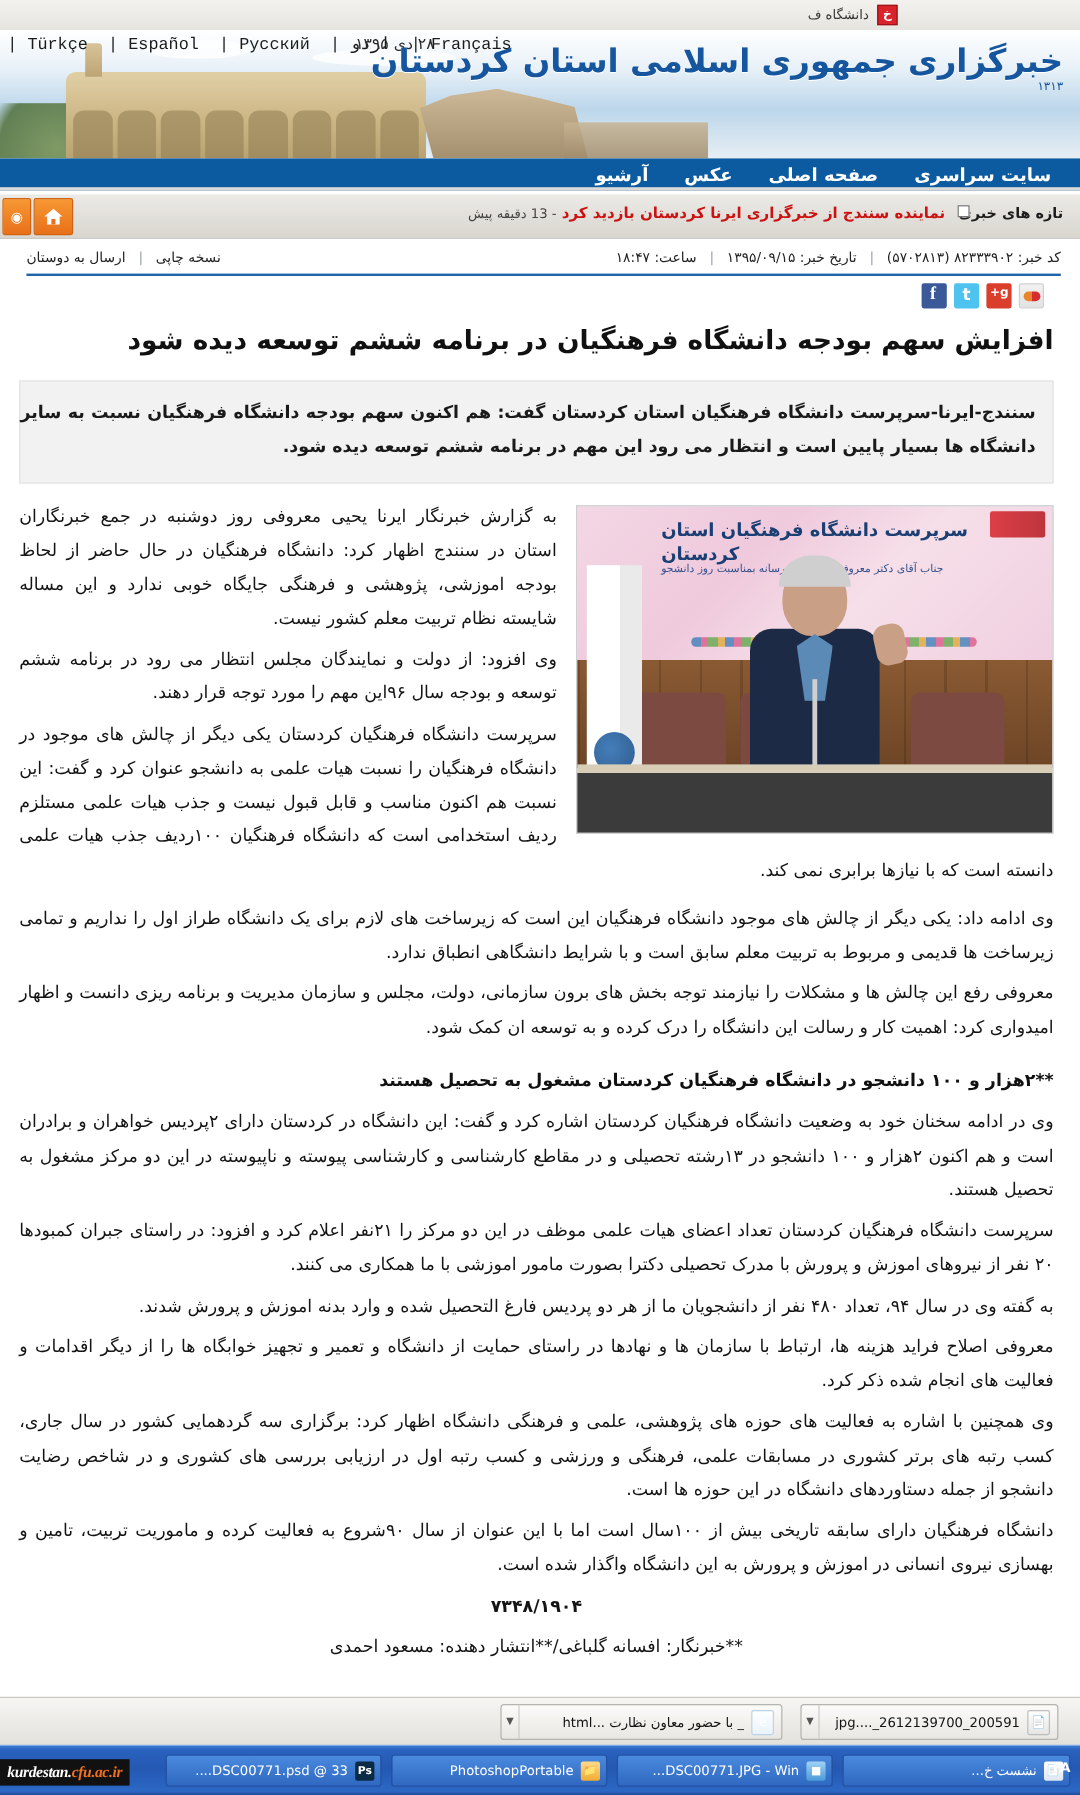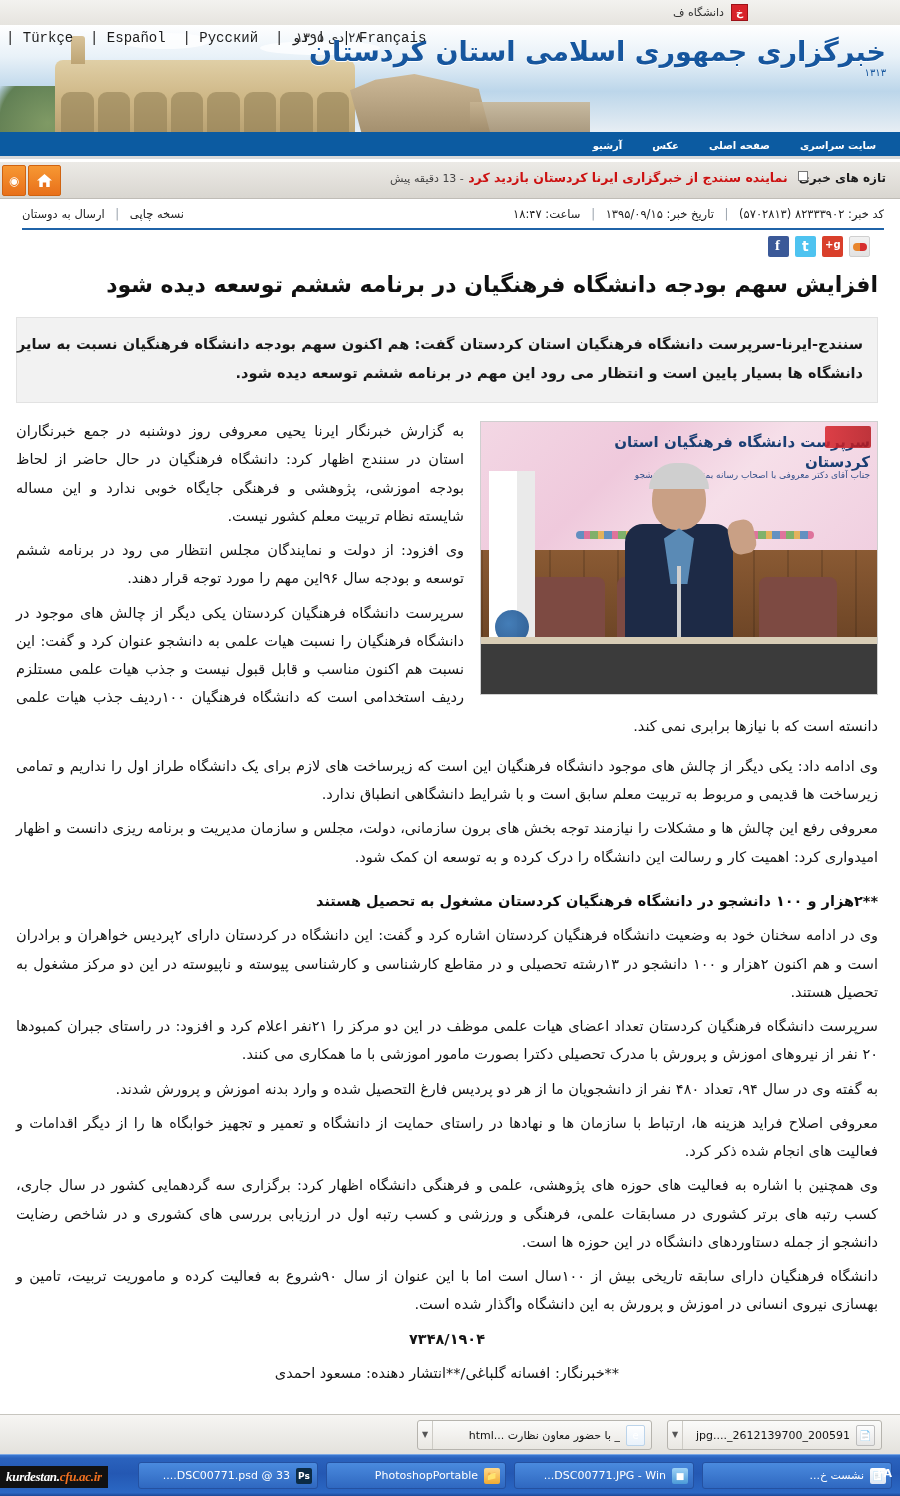--- a/index.html
+++ b/index.html
@@ -93,21 +93,21 @@
   .navbar{
     position:absolute;top:132px;left:0;width:900px;height:27px;
     background:#0c5ba1;
     border-bottom:3px solid #d9d9d9;
     box-sizing:border-box;
   }
   .nav-inner{
     position:absolute;right:24px;top:0;height:27px;display:flex;align-items:center;gap:30px;direction:rtl;
   }
   .nav-inner a{
-    color:#ffffff;font-size:10px;font-weight:bold;text-decoration:none;white-space:nowrap;
+    color:#ffffff;font-size:15px;font-weight:bold;text-decoration:none;white-space:nowrap;
   }
 
   
   .ticker{
     position:absolute;top:162px;left:0;width:900px;height:36px;
     background:linear-gradient(180deg,#eceae6,#d9d6d0);
     border-bottom:1px solid #bfbcb6;
   }
   .ticker-home{
     position:absolute;left:28px;top:3px;width:31px;height:29px;
@@ -180,21 +180,21 @@
   .article{margin:14px 22px 0 16px;}
   .photo{
     float:right;width:396px;height:272px;margin:4px 0 8px 16px;
     border:1px solid #cfcfcf;background:#dfe7ec;position:relative;overflow:hidden;
   }
   .ph-banner{
     position:absolute;left:0;top:0;width:100%;height:47%;
     background:linear-gradient(135deg,#f3d7e4 0%,#efc9dc 35%,#f6dfe9 60%,#f0cfe0 100%);
   }
   .ph-banner-txt{
-    position:absolute;right:7px;top:10px;left:70px;text-align:right;
+    position:absolute;right:27px;top:10px;left:70px;text-align:left;
     font-size:15px;font-weight:bold;color:#1b3f73;direction:rtl;line-height:1.35;
     font-family:"DejaVu Sans",sans-serif;
   }
   .ph-banner-sub{font-size:9px;font-weight:normal;color:#34508a;margin-top:3px;}
   .ph-flower{
     position:absolute;left:24%;right:16%;top:40%;height:8px;
     background:repeating-linear-gradient(90deg,#3f7fb8 0 8px,#d95b8a 8px 14px,#63a84d 14px 22px,#e0a93b 22px 28px);
     opacity:.8;border-radius:4px;
   }
   .ph-wall{

